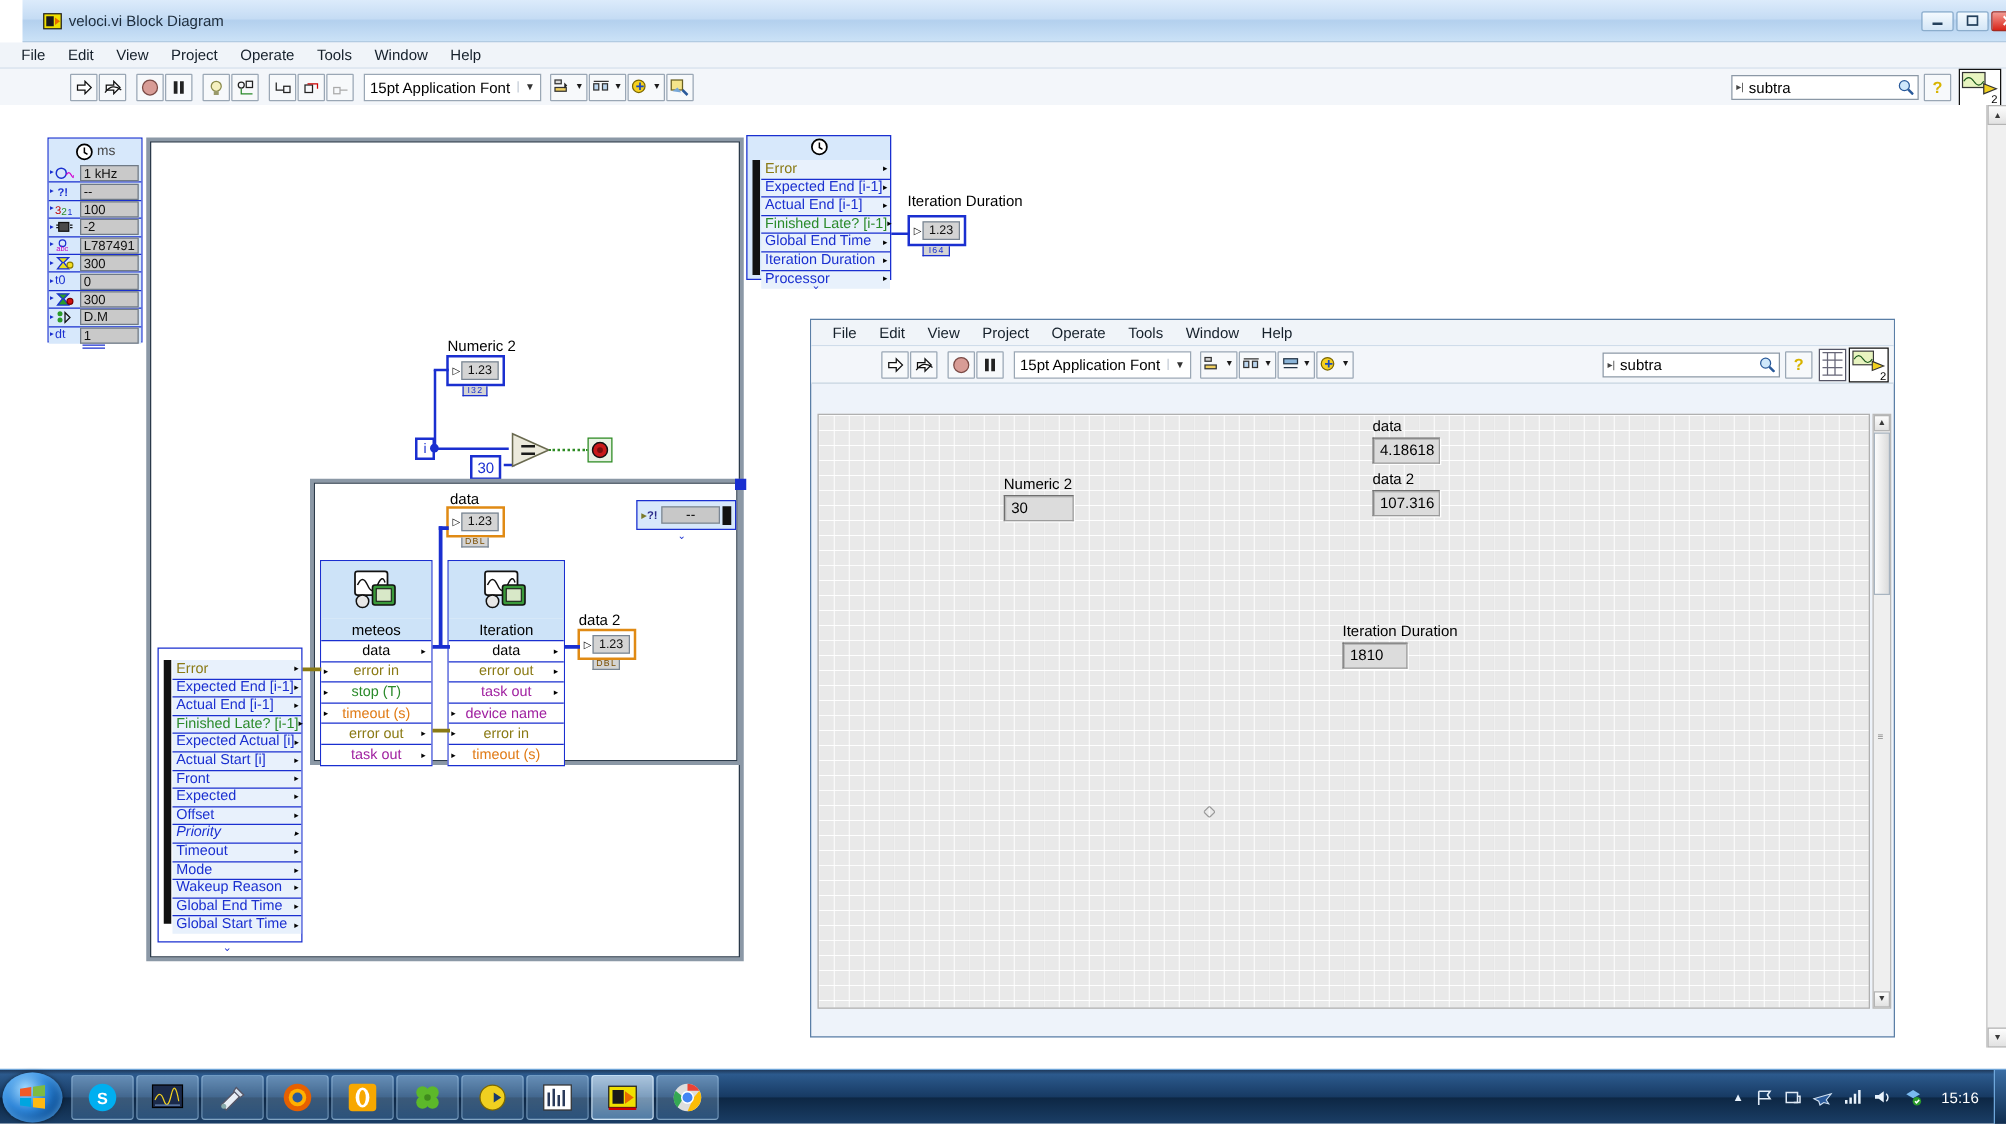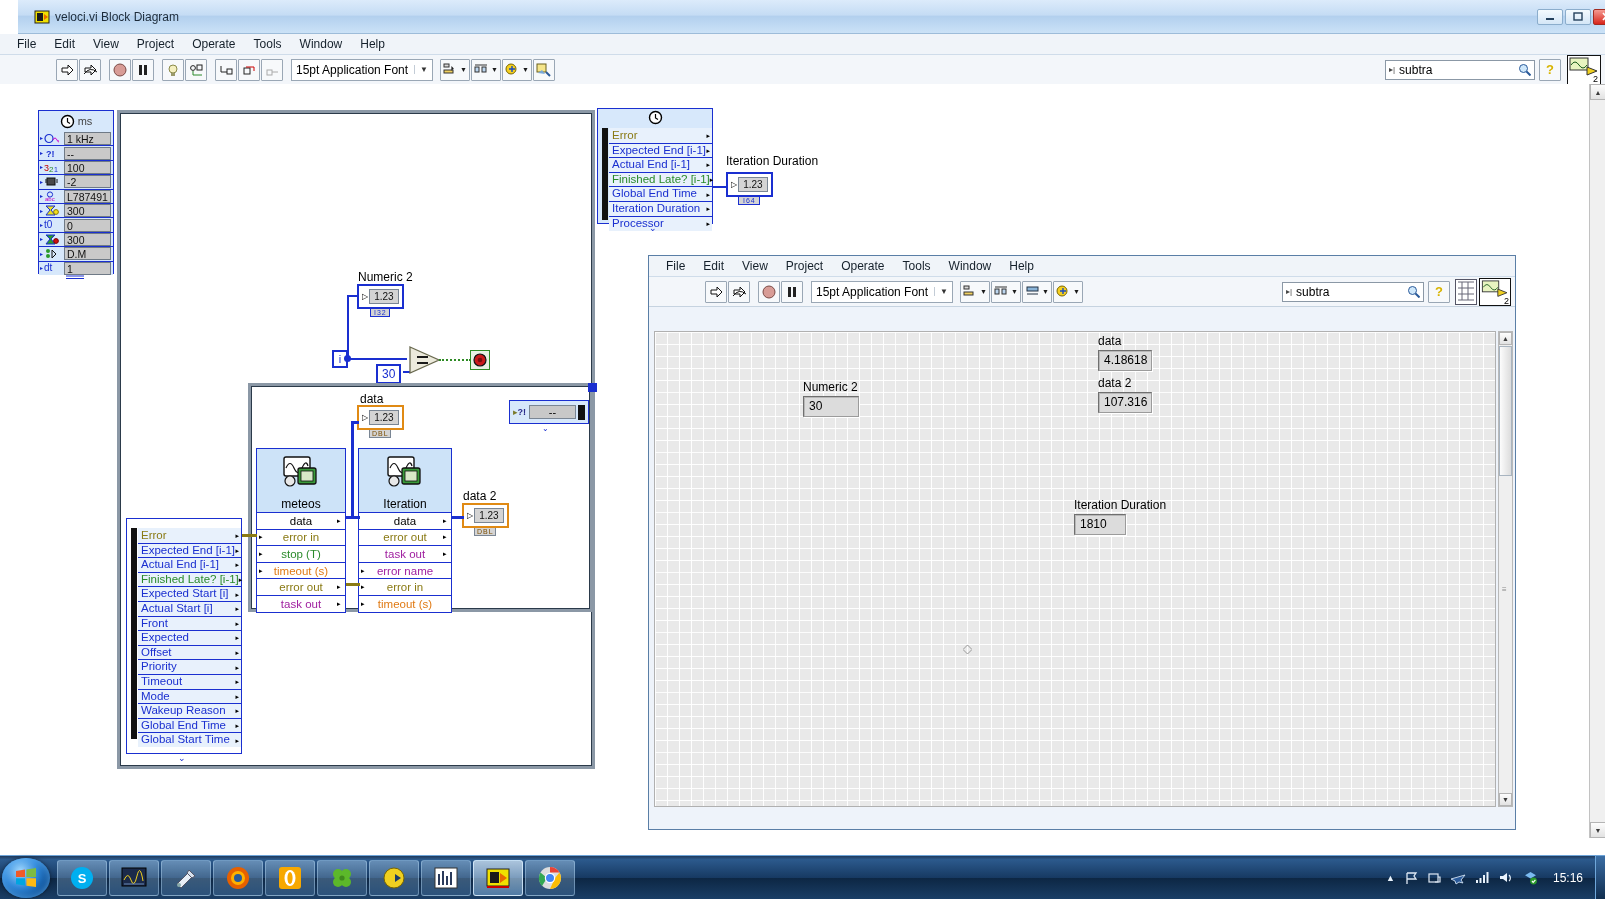--- a/index.html
+++ b/index.html
@@ -572,21 +572,21 @@
             <span class="ctr" style="color: rgb(138, 122, 20);">error out</span>
             <span class="rmark">▸</span>
           </div>
           <div class="subvi-term">
             <span class="lmark"></span>
             <span class="ctr" style="color: rgb(160, 32, 160);">task out</span>
             <span class="rmark">▸</span>
           </div>
           <div class="subvi-term">
             <span class="lmark">▸</span>
-            <span class="ctr" style="color: rgb(160, 32, 160);">error name</span>
+            <span class="ctr" style="color: rgb(160, 32, 160);">device name</span>
             <span class="rmark"></span>
           </div>
           <div class="subvi-term">
             <span class="lmark">▸</span>
             <span class="ctr" style="color: rgb(138, 122, 20);">error in</span>
             <span class="rmark"></span>
           </div>
           <div class="subvi-term">
             <span class="lmark">▸</span>
             <span class="ctr" style="color: rgb(224, 122, 20);">timeout (s)</span>
@@ -626,40 +626,40 @@
           </div>
           <div class="lvrow" style="height: 14.6px;">
             <span style="color: rgb(26, 47, 208);">Actual End [i-1]</span>
             <span class="arw">▸</span>
           </div>
           <div class="lvrow" style="height: 14.6px;">
             <span style="color: rgb(42, 138, 42);">Finished Late? [i-1]</span>
             <span class="arw">▸</span>
           </div>
           <div class="lvrow" style="height: 14.6px;">
-            <span style="color: rgb(26, 47, 208);">Expected Start [i]</span>
+            <span style="color: rgb(26, 47, 208);">Expected Actual [i]</span>
             <span class="arw">▸</span>
           </div>
           <div class="lvrow" style="height: 14.6px;">
             <span style="color: rgb(26, 47, 208);">Actual Start [i]</span>
             <span class="arw">▸</span>
           </div>
           <div class="lvrow" style="height: 14.6px;">
             <span style="color: rgb(26, 47, 208);">Front</span>
             <span class="arw">▸</span>
           </div>
           <div class="lvrow" style="height: 14.6px;">
             <span style="color: rgb(26, 47, 208);">Expected</span>
             <span class="arw">▸</span>
           </div>
           <div class="lvrow" style="height: 14.6px;">
             <span style="color: rgb(26, 47, 208);">Offset</span>
             <span class="arw">▸</span>
           </div>
-          <div class="lvrow" style="height: 14.6px;">
+          <div class="lvrow" style="height: 14.6px; font-style: italic;">
             <span style="color: rgb(26, 47, 208);">Priority</span>
             <span class="arw">▸</span>
           </div>
           <div class="lvrow" style="height: 14.6px;">
             <span style="color: rgb(26, 47, 208);">Timeout</span>
             <span class="arw">▸</span>
           </div>
           <div class="lvrow" style="height: 14.6px;">
             <span style="color: rgb(26, 47, 208);">Mode</span>
             <span class="arw">▸</span>

